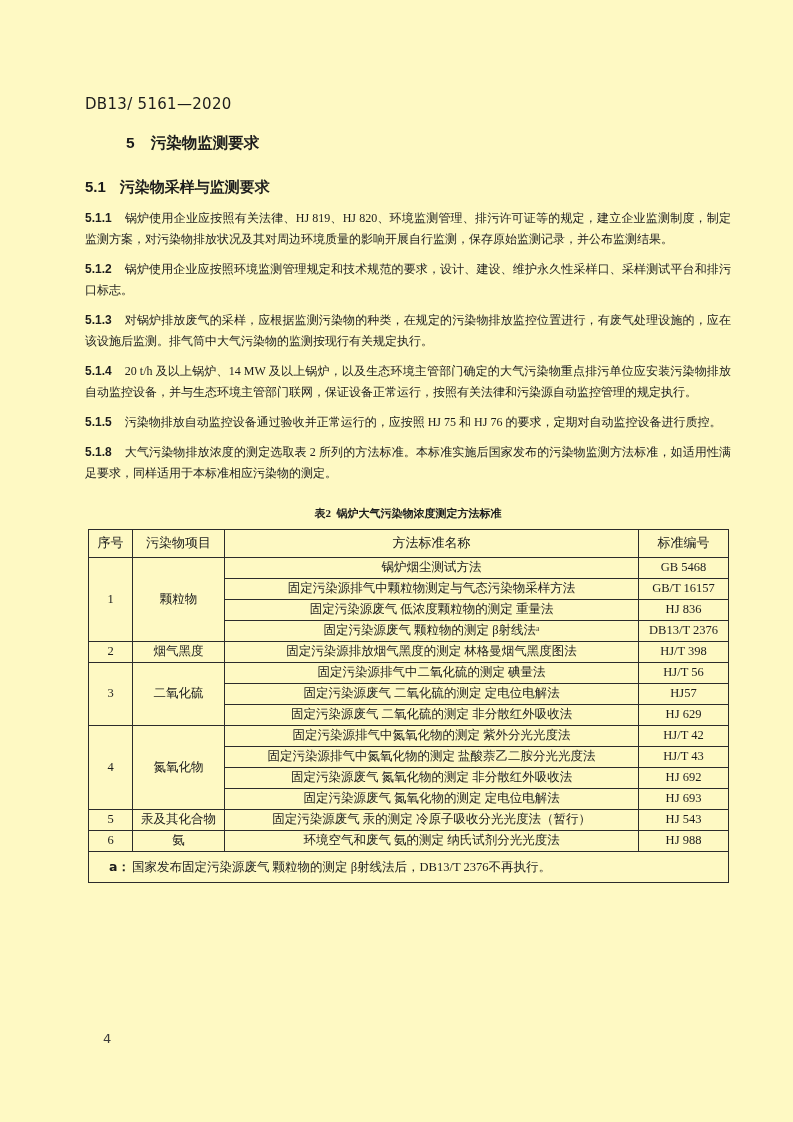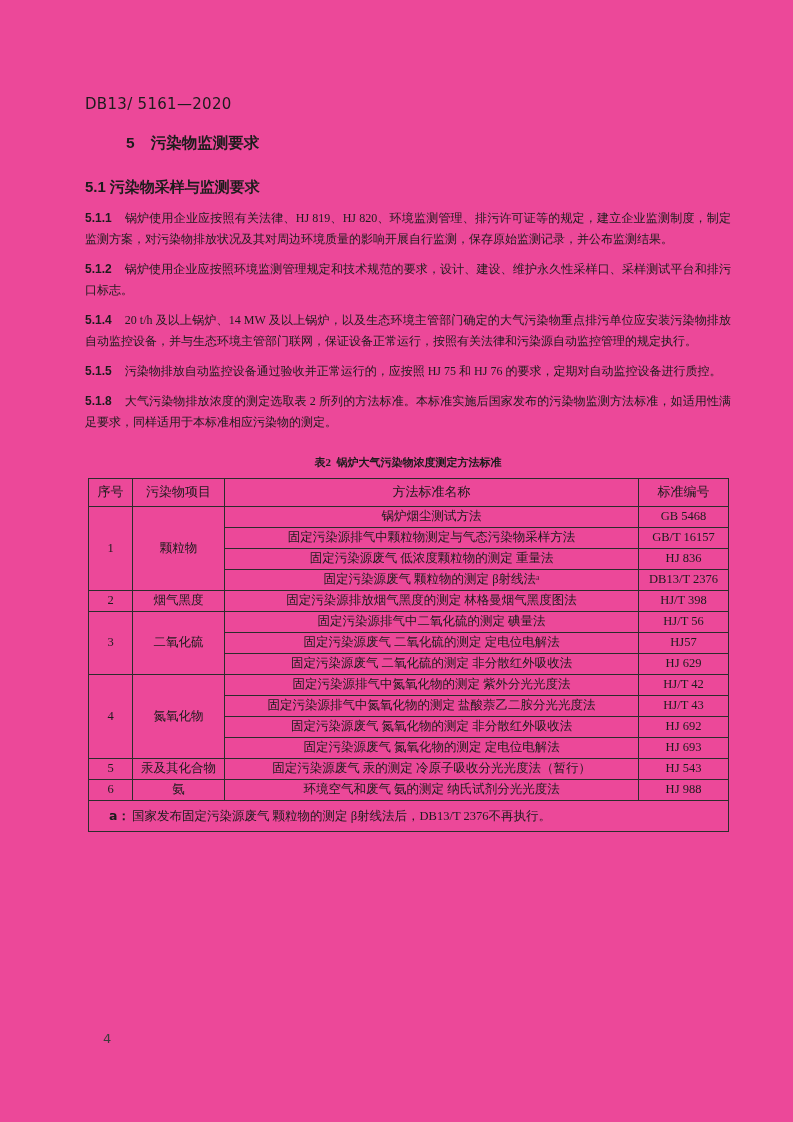--- a/index.html
+++ b/index.html
@@ -1,20 +1,20 @@
 <!DOCTYPE html>
 <html><head>
 <meta charset="utf-8">
 <style>
   * { margin:0; padding:0; box-sizing:border-box; }
   html,body { background:#ffffff; }
   .page {
     position:relative;
     width:793px; height:1122px;
-    background:#ec4899;
+    background:#fef9c3;
     font-family:"Liberation Serif","DejaVu Serif",serif;
     color:#1c1c1c;
     overflow:hidden;
   }
   .content {
     position:absolute; left:85px; top:95px; width:646px;
   }
   .doc-code {
     font-family:"DejaVu Sans","Liberation Sans",sans-serif;
     font-size:15px; letter-spacing:0.3px;
@@ -25,21 +25,21 @@
     font-weight:bold; font-size:15.5px; line-height:20px;
     margin-bottom:24px;
     margin-left:41px;
   }
   .h-section .h-num { margin-right:16px; }
   .h-sub {
     font-family:"Liberation Sans","DejaVu Sans",sans-serif;
     font-weight:bold; font-size:15px; line-height:20px;
     margin-bottom:11px;
   }
-  .h-sub .h-num { margin-right:4px; }
+  .h-sub .h-num { margin-right:14px; }
   .para {
     margin-top:9px;
     font-size:12px; line-height:21px;
     text-align:justify;
   }
   .para .para-num {
     font-family:"Liberation Sans","DejaVu Sans",sans-serif;
     font-weight:bold;
     margin-right:13px;
     white-space:nowrap;
@@ -98,20 +98,21 @@
     <div class="h-section">
       <span class="h-num">5</span><span>污染物监测要求</span>
     </div>
 
     <div class="h-sub">
       <span class="h-num">5.1</span><span>污染物采样与监测要求</span>
     </div>
 
     <p class="para"><span class="para-num">5.1.1</span><span>锅炉使用企业应按照有关法律、HJ 819、HJ 820、环境监测管理、排污许可证等的规定，建立企业监测制度，制定监测方案，对污染物排放状况及其对周边环境质量的影响开展自行监测，保存原始监测记录，并公布监测结果。</span></p>
     <p class="para"><span class="para-num">5.1.2</span><span>锅炉使用企业应按照环境监测管理规定和技术规范的要求，设计、建设、维护永久性采样口、采样测试平台和排污口标志。</span></p>
+    <p class="para"><span class="para-num">5.1.3</span><span>对锅炉排放废气的采样，应根据监测污染物的种类，在规定的污染物排放监控位置进行，有废气处理设施的，应在该设施后监测。排气筒中大气污染物的监测按现行有关规定执行。</span></p>
     <p class="para"><span class="para-num">5.1.4</span><span>20 t/h 及以上锅炉、14 MW 及以上锅炉，以及生态环境主管部门确定的大气污染物重点排污单位应安装污染物排放自动监控设备，并与生态环境主管部门联网，保证设备正常运行，按照有关法律和污染源自动监控管理的规定执行。</span></p>
     <p class="para"><span class="para-num">5.1.5</span><span>污染物排放自动监控设备通过验收并正常运行的，应按照 HJ 75 和 HJ 76 的要求，定期对自动监控设备进行质控。</span></p>
     <p class="para"><span class="para-num">5.1.8</span><span>大气污染物排放浓度的测定选取表 2 所列的方法标准。本标准实施后国家发布的污染物监测方法标准，如适用性满足要求，同样适用于本标准相应污染物的测定。</span></p>
 
     <div class="table-title">
       <span>表2</span>&nbsp;&nbsp;<span>锅炉大气污染物浓度测定方法标准</span>
     </div>
 
     <table class="methods">
       <colgroup>

